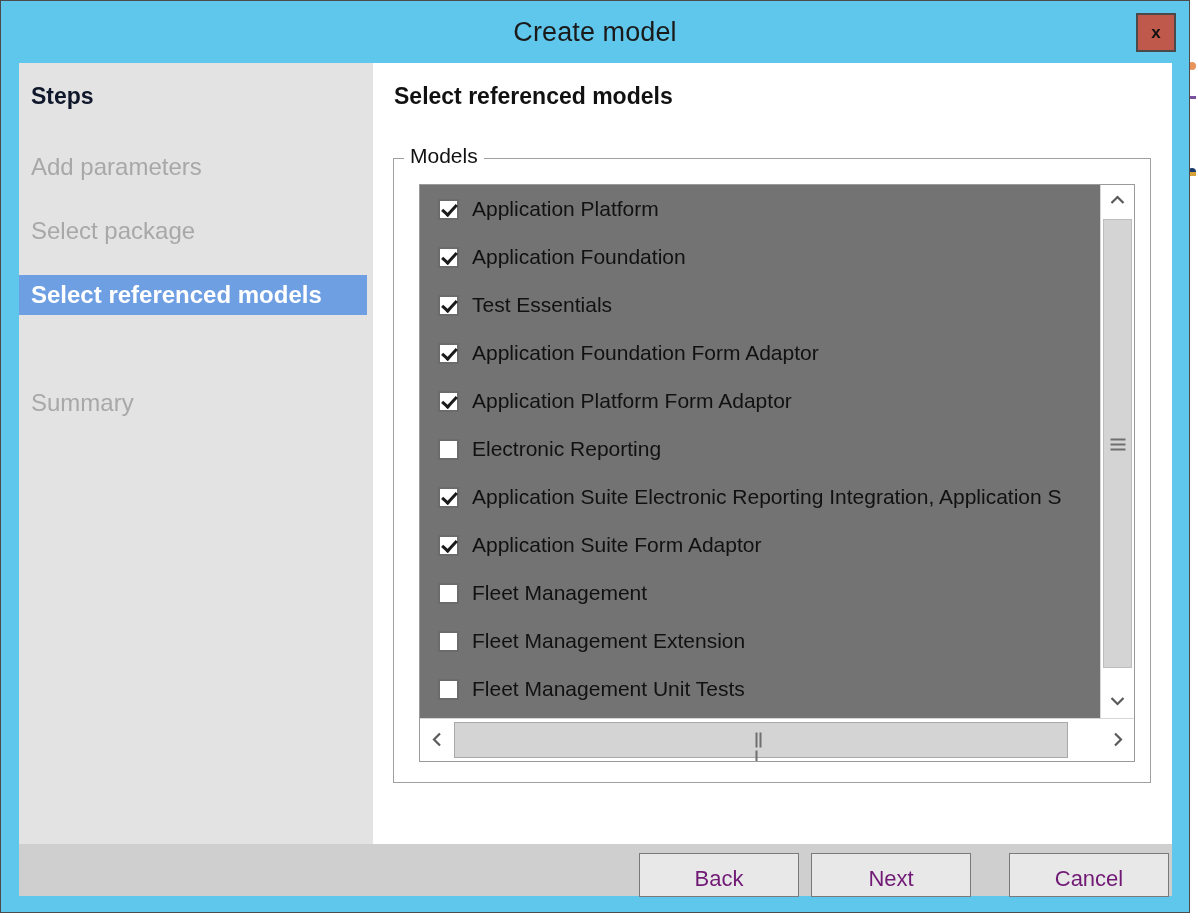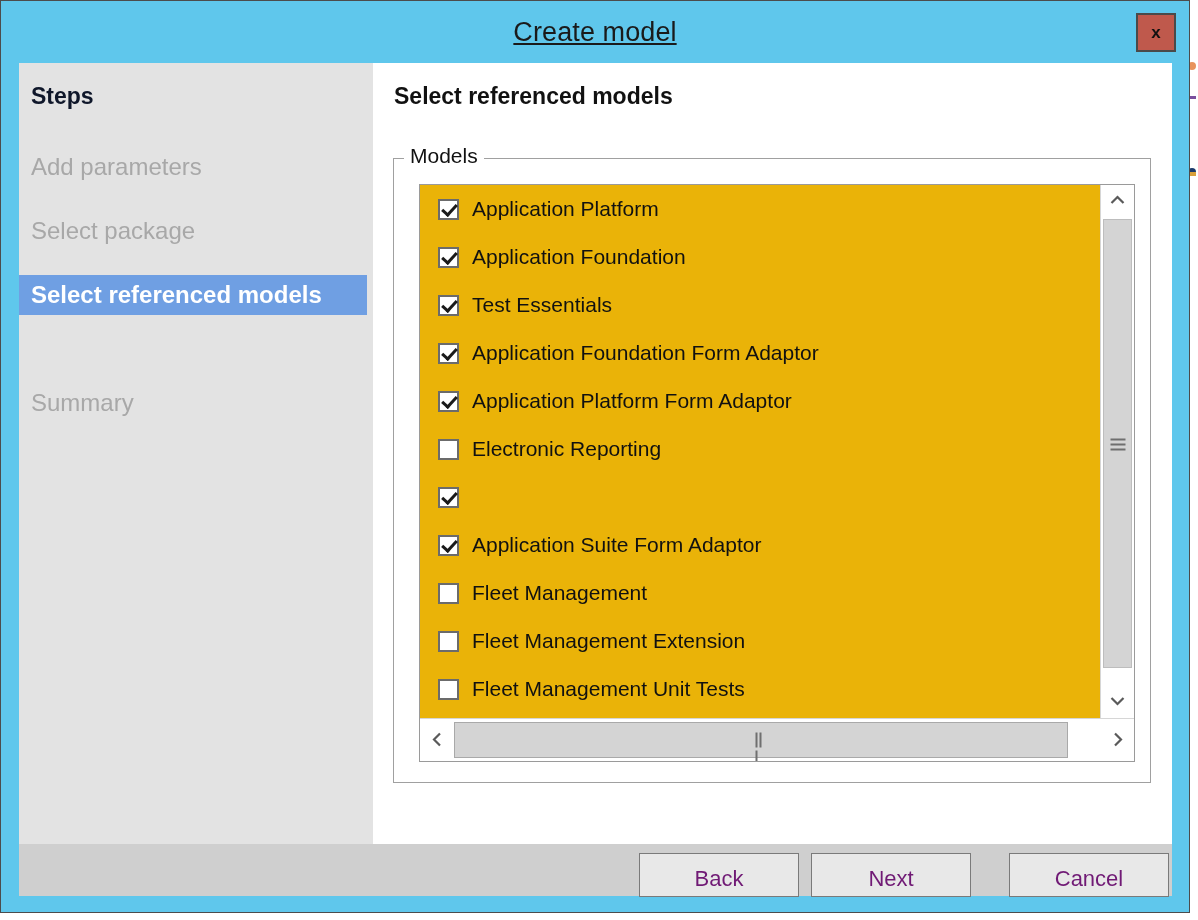--- a/index.html
+++ b/index.html
@@ -57,21 +57,20 @@
     position: absolute;
     left: 0; top: 0;
     width: 1188px;
     height: 62px;
     line-height: 62px;
     text-align: center;
     font-size: 27px;
     color: #1a1a1a;
     font-family: "Liberation Sans", sans-serif;
     letter-spacing: 0.1px;
-    text-decoration: underline;
   }
   #close-button {
     position: absolute;
     right: 13px;
     top: 12px;
     width: 40px;
     height: 39px;
     background: #bf594c;
     border: 2px solid #4a4a4a;
     box-sizing: border-box;
@@ -173,21 +172,21 @@
 
   
   #models-listbox {
     position: absolute;
     left: 25px;
     top: 25px;
     width: 716px;
     height: 578px;
     border: 1px solid #9a9a9a;
     box-sizing: border-box;
-    background: #eab308;
+    background: #737373;
     overflow: hidden;
   }
   #models-items {
     position: absolute;
     left: 0; top: 0;
     width: 680px;
     height: 534px;
     overflow: hidden;
   }
   .model-row {
@@ -412,20 +411,21 @@
             <div class="model-row">
               <span class="cbx checked"></span>
               <span class="model-label">Application Platform Form Adaptor</span>
             </div>
             <div class="model-row">
               <span class="cbx"></span>
               <span class="model-label">Electronic Reporting</span>
             </div>
             <div class="model-row">
               <span class="cbx checked"></span>
+              <span class="model-label">Application Suite Electronic Reporting Integration, Application S</span>
             </div>
             <div class="model-row">
               <span class="cbx checked"></span>
               <span class="model-label">Application Suite Form Adaptor</span>
             </div>
             <div class="model-row">
               <span class="cbx"></span>
               <span class="model-label">Fleet Management</span>
             </div>
             <div class="model-row">

